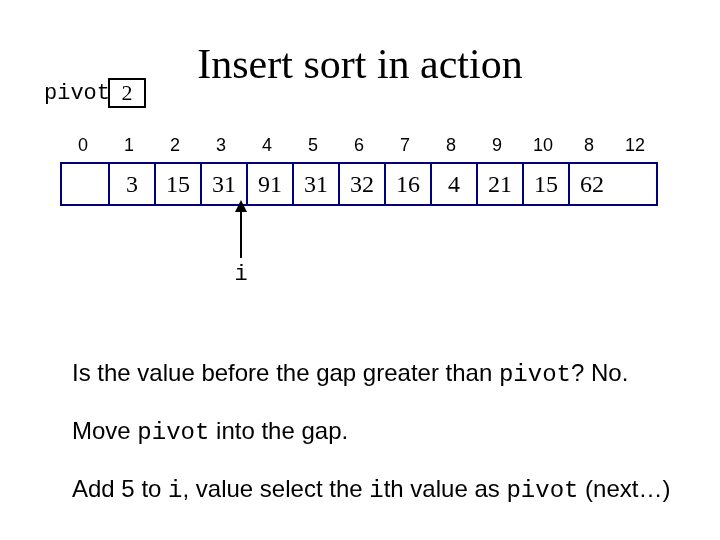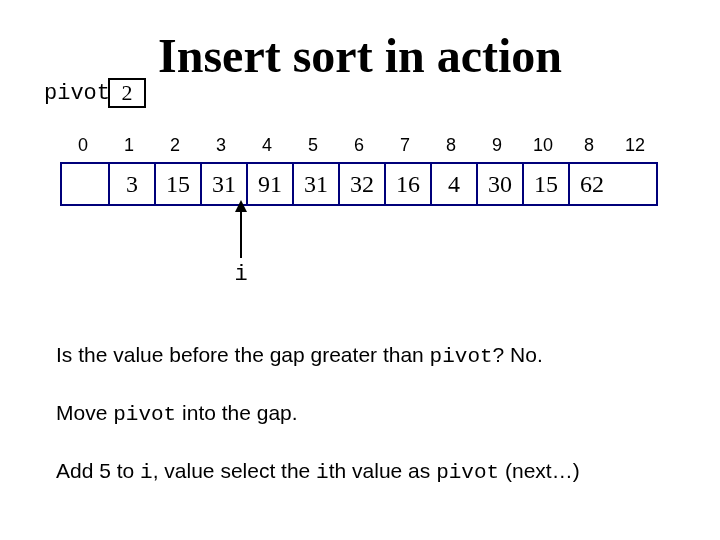--- a/index.html
+++ b/index.html
@@ -7,27 +7,26 @@
     margin: 0;
     width: 720px;
     height: 540px;
     background: #fff;
     font-family: "Comic Sans MS", "Comic Sans", cursive, sans-serif;
     color: #000;
     position: relative;
   }
   .title {
     font-family: "Times New Roman", Times, serif;
-    font-size: 48px;
+    font-size: 42px;
     position: absolute;
-    top: 28px;
+    top: 40px;
     left: 50%;
     transform: translateX(-50%);
     white-space: nowrap;
-    font-weight: bold;
   }
   .pivot-wrap {
     position: absolute;
     top: 78px;
     left: 44px;
     display: flex;
     align-items: center;
   }
   .mono { font-family: Liberation Mono, monospace; }
   .pivot-label {
@@ -86,24 +85,25 @@
     align-items: center;
   }
   .arrow-wrap svg { display: block; }
   .i-label {
     font-family: "Courier New", Courier, monospace;
     font-size: 22px;
     margin-top: 2px;
   }
   .body-text {
     position: absolute;
-    left: 56px;
-    font-size: 21px;
+    left: 72px;
+    font-size: 24px;
     line-height: 1.2;
     white-space: nowrap;
+    margin-top: 17px;
   }
   .line1 { top: 342px; }
   .line2 { top: 400px; }
   .line3 { top: 458px; }
 </style>
 </head>
 <body>
 
 <div class="title">Insert sort in action</div>
 
@@ -131,21 +131,21 @@
   <div class="cells">
     <div class="cell empty"></div>
     <div class="cell">3</div>
     <div class="cell">15</div>
     <div class="cell">31</div>
     <div class="cell">91</div>
     <div class="cell">31</div>
     <div class="cell">32</div>
     <div class="cell">16</div>
     <div class="cell">4</div>
-    <div class="cell">30</div>
+    <div class="cell">21</div>
     <div class="cell">15</div>
     <div class="cell">62</div>
   </div>
 </div>
 
 <div class="arrow-wrap">
   <svg width="20" height="60">
     <line x1="10" y1="8" x2="10" y2="58" stroke="#000" stroke-width="2"></line>
     <polygon points="10,0 4,12 16,12" fill="#000"></polygon>
   </svg>

